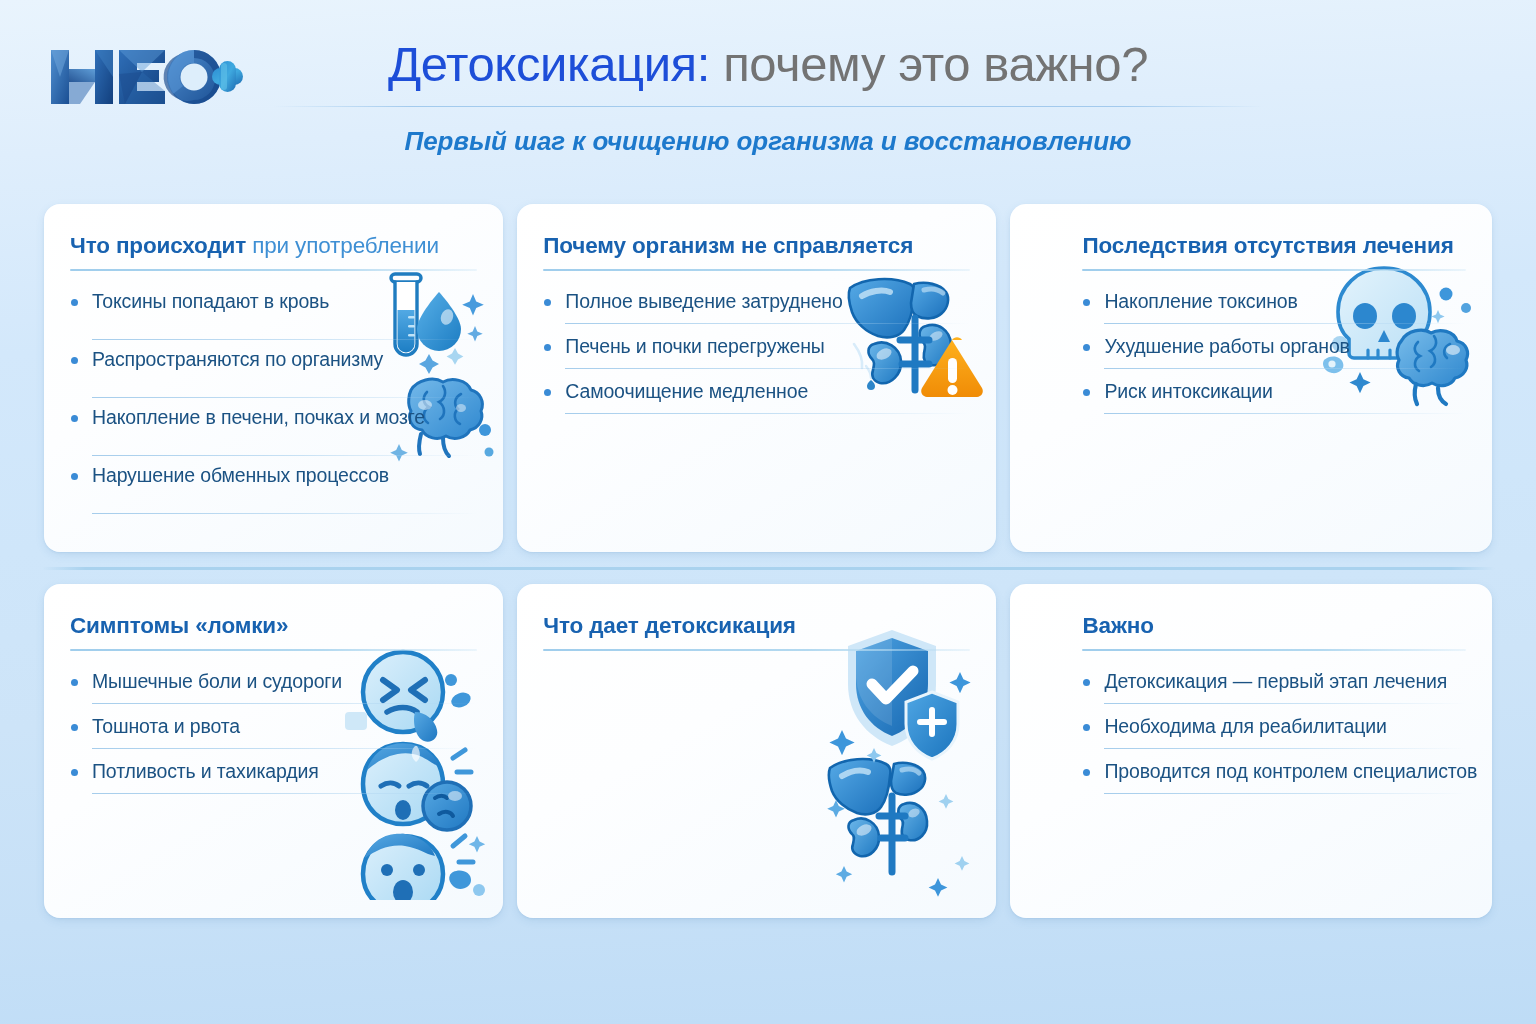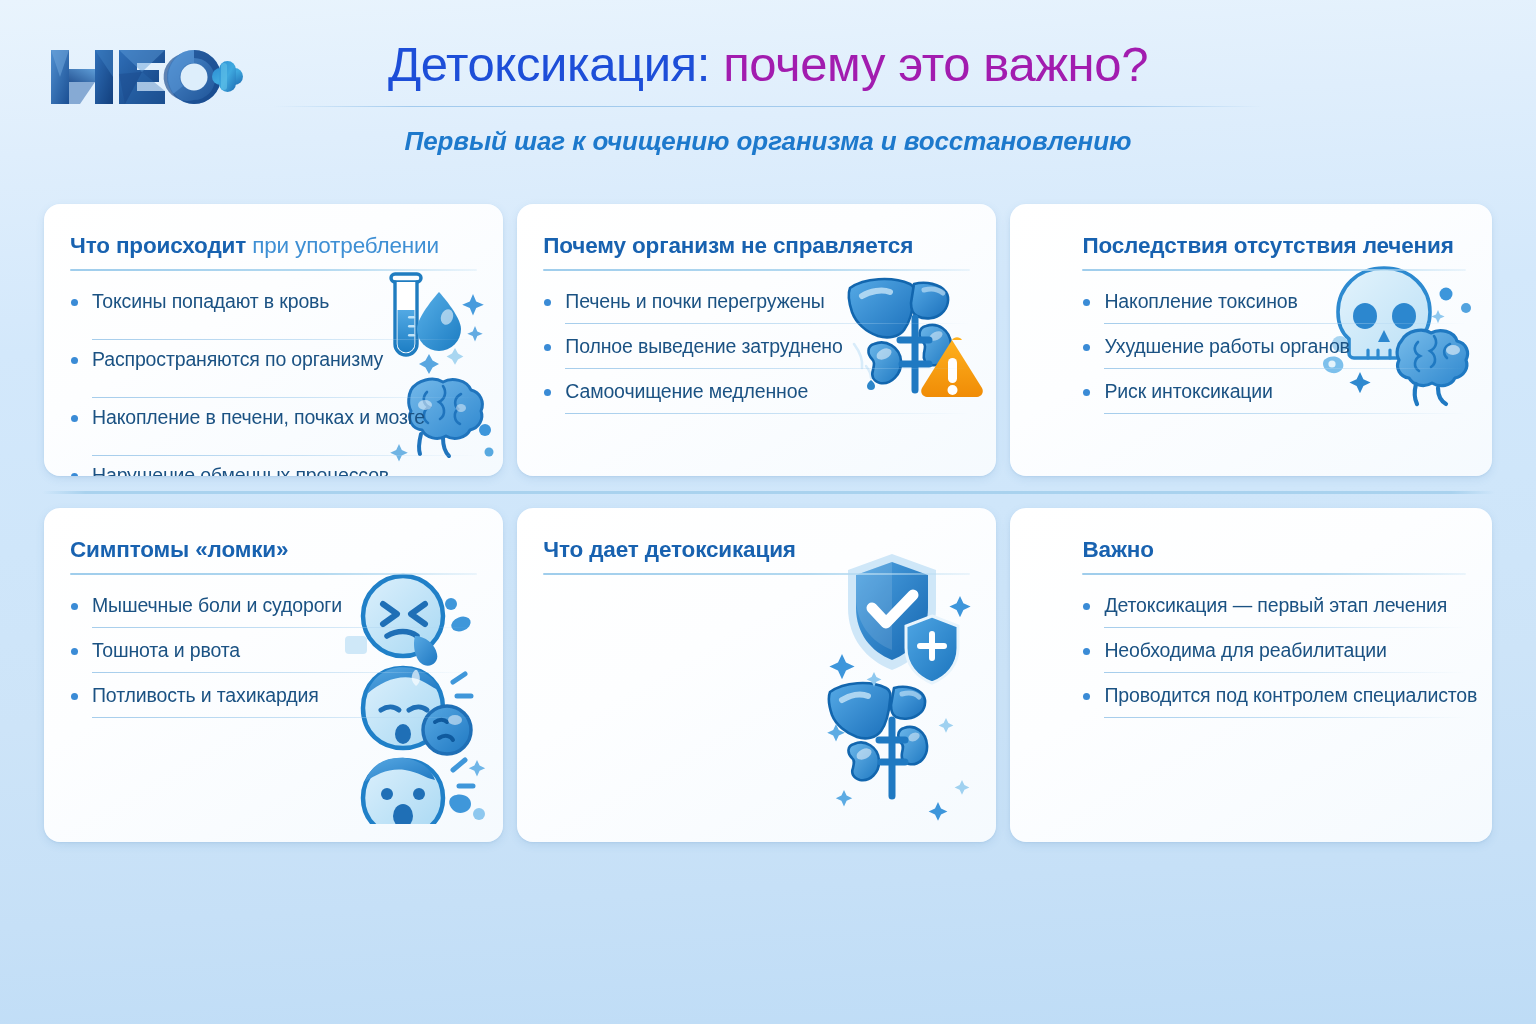--- a/index.html
+++ b/index.html
@@ -47,21 +47,21 @@
     line-height:60px;
     letter-spacing:-0.4px;
     white-space:nowrap;
   }
   #page-title .strong {
     font-weight:normal;
     color:#1d4ed8;
   }
   #page-title .light {
     font-weight:normal;
-    color:#a21caf;
+    color:#737373;
   }
 
   #title-rule {
     margin:12px auto 0;
     width:990px;
     height:1px;
     background:linear-gradient(to right,
         rgba(150,195,235,0) 0%,
         rgba(142,190,232,.75) 14%,
         rgba(142,190,232,.75) 86%,
@@ -83,21 +83,21 @@
     left:0; top:204px;
     width:1536px;
   }
 
   .row {
     display:flex;
     gap:14px;
     padding:0 44px;
     align-items:stretch;
   }
-  .row.row-1 { height:272px; }
+  .row.row-1 { height:348px; }
   .row.row-2 { height:334px; }
 
   .row-divider {
     width:1453px;
     height:3px;
     margin:15px auto 14px;
     border-radius:2px;
     background:linear-gradient(to right,
         rgba(168,208,238,0) 0%,
         #a9d2ee 3%,
@@ -381,22 +381,22 @@
             <rect x="108" y="92" width="9" height="25" rx="4.5" fill="#ffffff"></rect>
             <circle cx="112.5" cy="124" r="5" fill="#ffffff"></circle>
           </g>
         </svg>
       </div>
 
       <div class="card-inner">
         <div class="card-title"><span class="t-strong">Почему организм не справляется</span></div>
         <div class="card-rule"></div>
         <ul class="bullets">
+          <li>Полное выведение затруднено</li>
           <li>Печень и почки перегружены</li>
-          <li>Полное выведение затруднено</li>
           <li>Самоочищение медленное</li>
         </ul>
       </div>
     </div>
 
     <div class="card c3">
       <div class="art art-skull">
         <svg width="172" height="146" viewBox="0 0 172 146">
           <defs>
             <linearGradient id="skullG" x1="0" y1="0" x2="1" y2="1">

